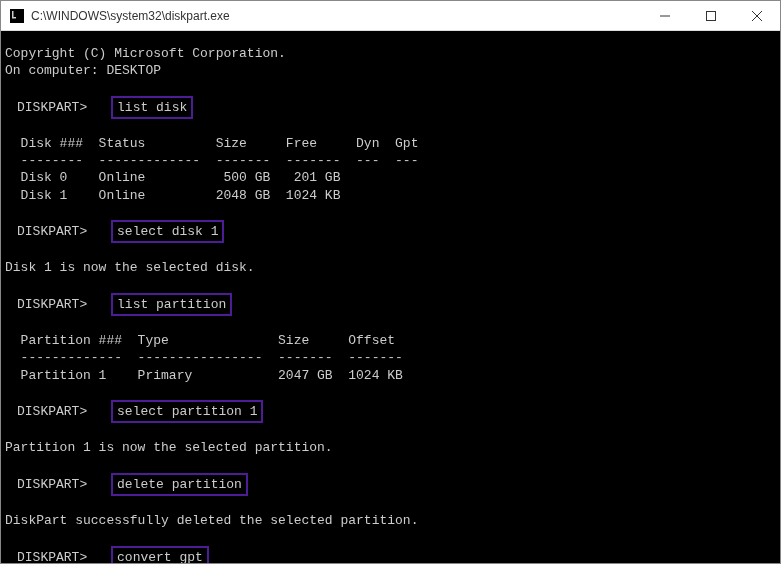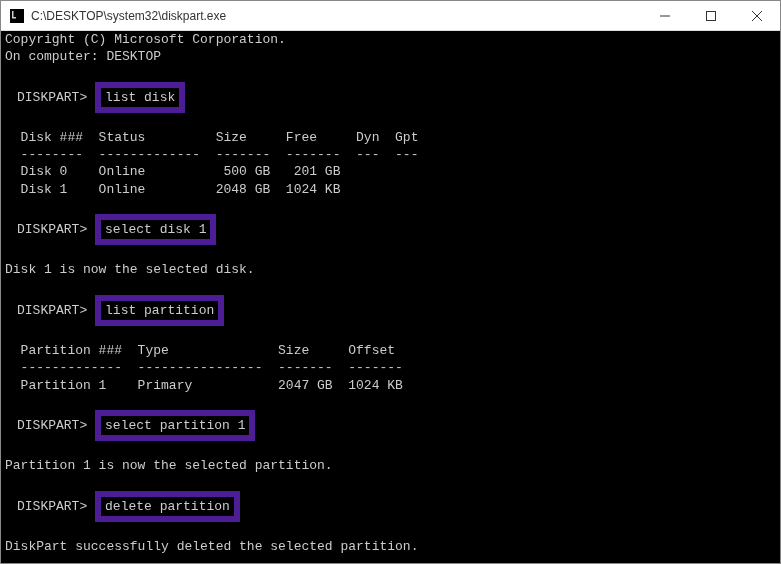--- a/index.html
+++ b/index.html
@@ -63,54 +63,55 @@
     .window-control.close {
       color: #333;
     }
     .terminal {
       flex: 1;
       background: #000;
       color: #ccc;
       font-family: 'Consolas', 'Courier New', monospace;
       font-size: 13px;
       line-height: 17.2px;
-      padding: 0 4px;
+      padding: 14px 4px;
       overflow: hidden;
       white-space: pre;
       position: relative;
     }
     .line {
       display: block;
       min-height: 17.2px;
     }
     .highlight {
-      border: 6px solid #4c1d95;
+      border: 2px solid #4c1d95;
       padding: 1px 4px;
       display: inline-block;
       margin-top: -1px;
       margin-bottom: -1px;
+      margin-left: 16px;
     }
     .prompt {
       display: inline;
       margin-left: 12px;
     }
   </style>
 </head>
 <body>
 
 <div class="window">
   <div class="titlebar">
     <div class="titlebar-icon">
       <svg width="14" height="14" viewBox="0 0 14 14">
         <rect x="0" y="0" width="14" height="14" fill="#000"></rect>
         <rect x="2" y="2" width="1.5" height="6" fill="#ccc"></rect>
         <rect x="2" y="8" width="4" height="1.5" fill="#ccc"></rect>
       </svg>
     </div>
-    <div class="titlebar-title">C:\DESKTOP\system32\diskpart.exe</div>
+    <div class="titlebar-title">C:\WINDOWS\system32\diskpart.exe</div>
     <div class="titlebar-spacer"></div>
     <div class="window-controls">
       <div class="window-control">
         <svg width="10" height="10" viewBox="0 0 10 10">
             <line x1="0" y1="5" x2="10" y2="5" stroke="#333" stroke-width="1"></line>
           </svg>
       </div>
       <div class="window-control">
         <svg width="10" height="10" viewBox="0 0 10 10">
             <rect x="0.5" y="0.5" width="9" height="9" fill="none" stroke="#333" stroke-width="1"></rect>

